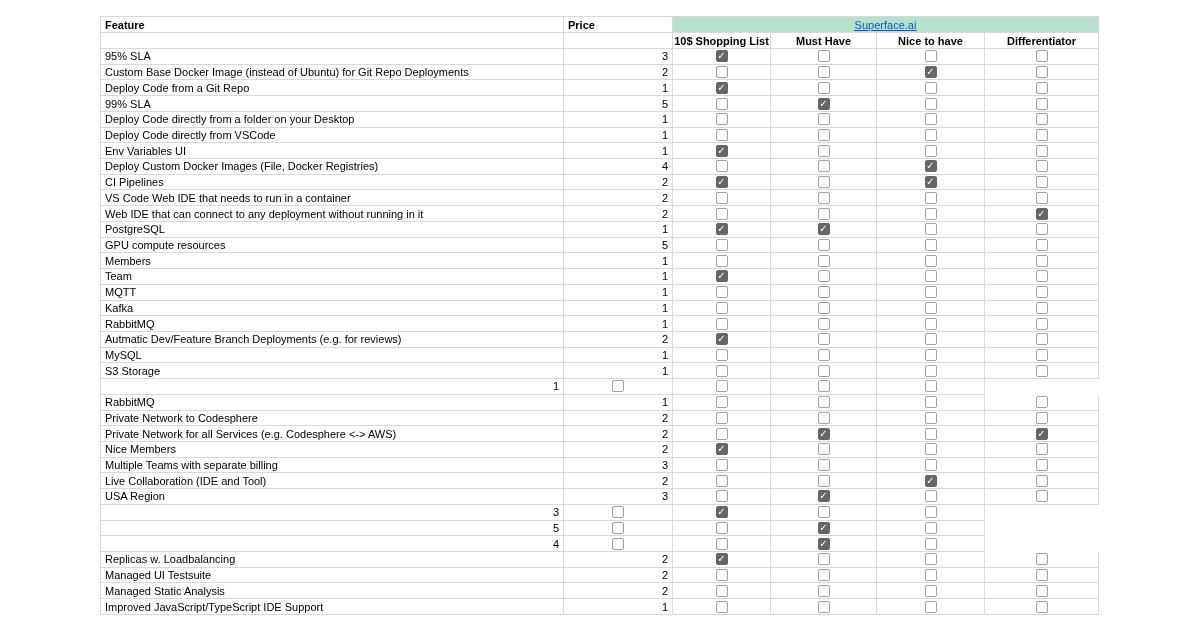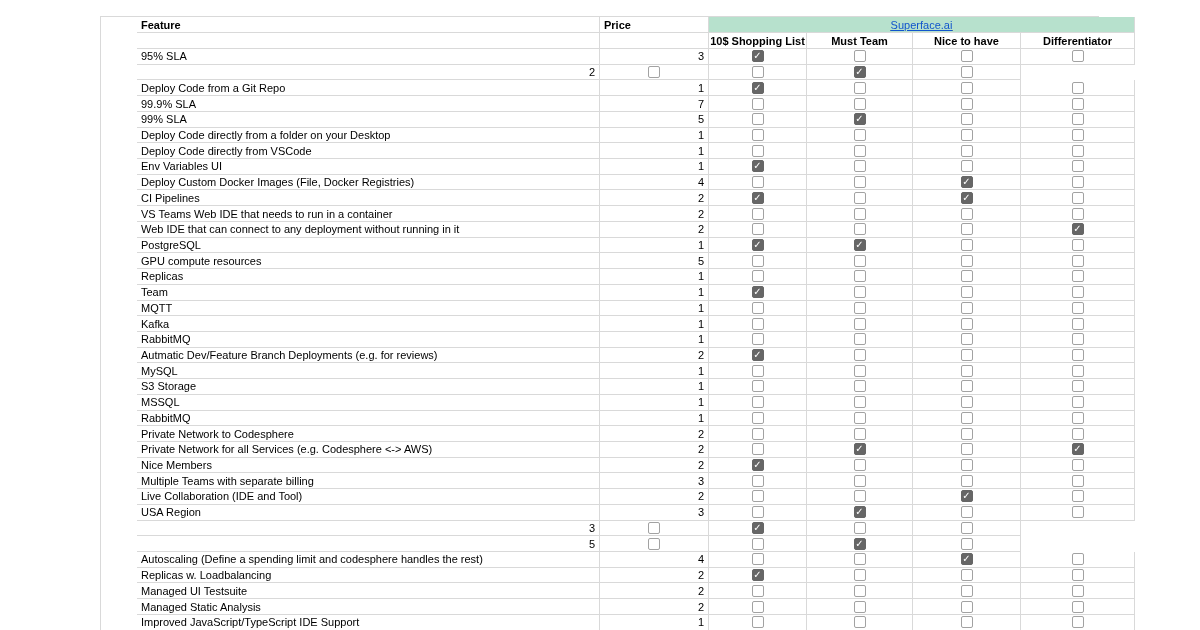--- a/index.html
+++ b/index.html
@@ -14,21 +14,20 @@
   body{font-family:"Liberation Sans","DejaVu Sans",sans-serif;font-size:11px;color:#000;}
   .sheet{
     position:absolute;left:100px;top:16px;width:999px;
     border-top:1px solid var(--grid);
     border-left:1px solid var(--grid);
     background:#fff;
   }
   .row{
     display:grid;
     grid-template-columns:463px 109px 98px 106px 108px 114px;
-    margin-left:36px;
   }
   .header-row .cell,.subheader-row .cell{height:16px;}
   .data-row .cell{height:15.73px;}
   .cell{
     border-right:1px solid var(--grid);
     border-bottom:1px solid var(--grid);
     display:flex;align-items:center;
     padding:0 4px;
     white-space:nowrap;overflow:hidden;
   }
@@ -78,21 +77,21 @@
     <div class="cell bold">Price</div>
     <div class="cell group-cell">
       <span class="sheet-link">Superface.ai</span>
     </div>
   </div>
 
   <div class="row subheader-row">
     <div class="cell"></div>
     <div class="cell"></div>
     <div class="cell bold center">10$ Shopping List</div>
-    <div class="cell bold center">Must Team</div>
+    <div class="cell bold center">Must Have</div>
     <div class="cell bold center">Nice to have</div>
     <div class="cell bold center">Differentiator</div>
   </div>
 
   <div id="rows">
       <div class="row data-row">
         <div class="cell">95% SLA</div>
         <div class="cell num">3</div>
         <div class="cell check-cell">
           <span class="checkbox checked"></span>
@@ -101,55 +100,40 @@
           <span class="checkbox"></span>
         </div>
         <div class="cell check-cell">
           <span class="checkbox"></span>
         </div>
         <div class="cell check-cell">
           <span class="checkbox"></span>
         </div>
       </div>
       <div class="row data-row">
+        <div class="cell">Custom Base Docker Image (instead of Ubuntu) for Git Repo Deployments</div>
         <div class="cell num">2</div>
         <div class="cell check-cell">
           <span class="checkbox"></span>
         </div>
         <div class="cell check-cell">
           <span class="checkbox"></span>
         </div>
         <div class="cell check-cell">
           <span class="checkbox checked"></span>
         </div>
         <div class="cell check-cell">
           <span class="checkbox"></span>
         </div>
       </div>
       <div class="row data-row">
         <div class="cell">Deploy Code from a Git Repo</div>
         <div class="cell num">1</div>
         <div class="cell check-cell">
           <span class="checkbox checked"></span>
-        </div>
-        <div class="cell check-cell">
-          <span class="checkbox"></span>
-        </div>
-        <div class="cell check-cell">
-          <span class="checkbox"></span>
-        </div>
-        <div class="cell check-cell">
-          <span class="checkbox"></span>
-        </div>
-      </div>
-      <div class="row data-row">
-        <div class="cell">99.9% SLA</div>
-        <div class="cell num">7</div>
-        <div class="cell check-cell">
-          <span class="checkbox"></span>
         </div>
         <div class="cell check-cell">
           <span class="checkbox"></span>
         </div>
         <div class="cell check-cell">
           <span class="checkbox"></span>
         </div>
         <div class="cell check-cell">
           <span class="checkbox"></span>
         </div>
@@ -244,21 +228,21 @@
           <span class="checkbox"></span>
         </div>
         <div class="cell check-cell">
           <span class="checkbox checked"></span>
         </div>
         <div class="cell check-cell">
           <span class="checkbox"></span>
         </div>
       </div>
       <div class="row data-row">
-        <div class="cell">VS Teams Web IDE that needs to run in a container</div>
+        <div class="cell">VS Code Web IDE that needs to run in a container</div>
         <div class="cell num">2</div>
         <div class="cell check-cell">
           <span class="checkbox"></span>
         </div>
         <div class="cell check-cell">
           <span class="checkbox"></span>
         </div>
         <div class="cell check-cell">
           <span class="checkbox"></span>
         </div>
@@ -308,21 +292,21 @@
           <span class="checkbox"></span>
         </div>
         <div class="cell check-cell">
           <span class="checkbox"></span>
         </div>
         <div class="cell check-cell">
           <span class="checkbox"></span>
         </div>
       </div>
       <div class="row data-row">
-        <div class="cell">Replicas</div>
+        <div class="cell">Members</div>
         <div class="cell num">1</div>
         <div class="cell check-cell">
           <span class="checkbox"></span>
         </div>
         <div class="cell check-cell">
           <span class="checkbox"></span>
         </div>
         <div class="cell check-cell">
           <span class="checkbox"></span>
         </div>
@@ -436,21 +420,20 @@
           <span class="checkbox"></span>
         </div>
         <div class="cell check-cell">
           <span class="checkbox"></span>
         </div>
         <div class="cell check-cell">
           <span class="checkbox"></span>
         </div>
       </div>
       <div class="row data-row">
-        <div class="cell">MSSQL</div>
         <div class="cell num">1</div>
         <div class="cell check-cell">
           <span class="checkbox"></span>
         </div>
         <div class="cell check-cell">
           <span class="checkbox"></span>
         </div>
         <div class="cell check-cell">
           <span class="checkbox"></span>
         </div>
@@ -594,21 +577,20 @@
           <span class="checkbox"></span>
         </div>
         <div class="cell check-cell">
           <span class="checkbox checked"></span>
         </div>
         <div class="cell check-cell">
           <span class="checkbox"></span>
         </div>
       </div>
       <div class="row data-row">
-        <div class="cell">Autoscaling (Define a spending limit and codesphere handles the rest)</div>
         <div class="cell num">4</div>
         <div class="cell check-cell">
           <span class="checkbox"></span>
         </div>
         <div class="cell check-cell">
           <span class="checkbox"></span>
         </div>
         <div class="cell check-cell">
           <span class="checkbox checked"></span>
         </div>

